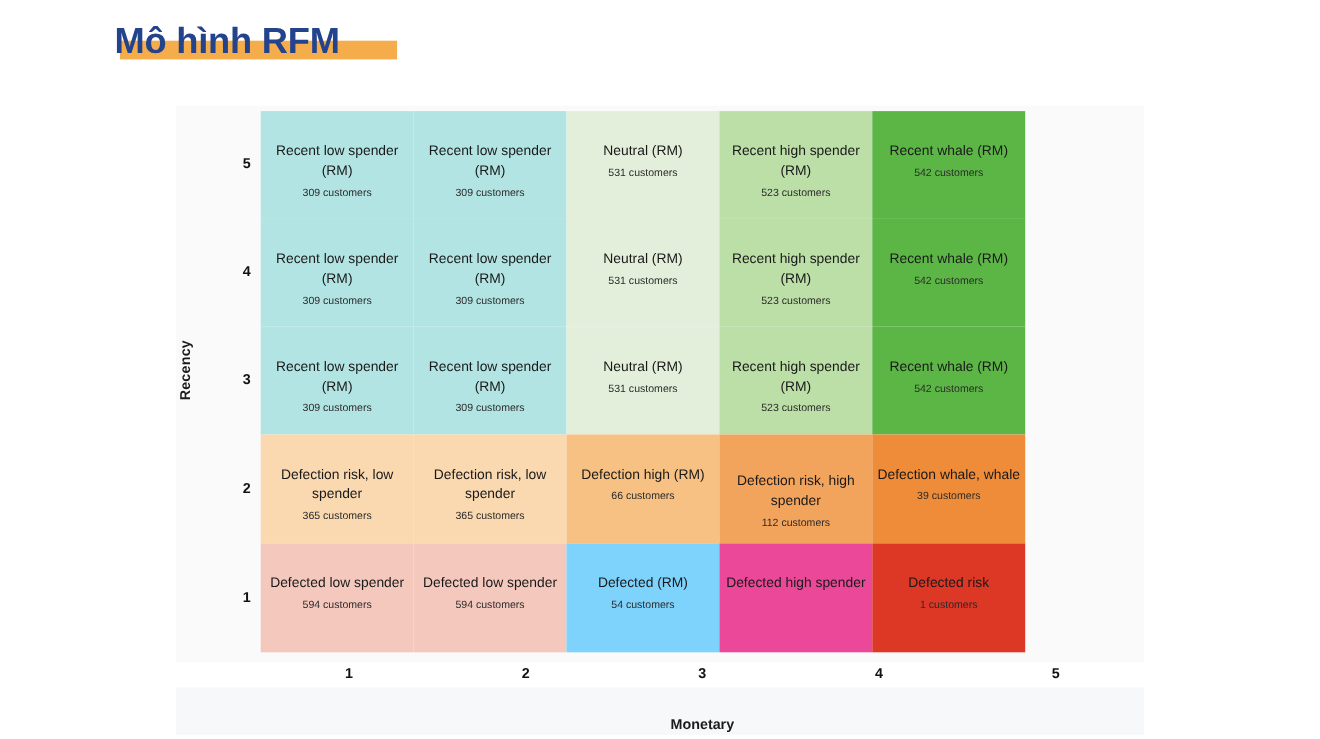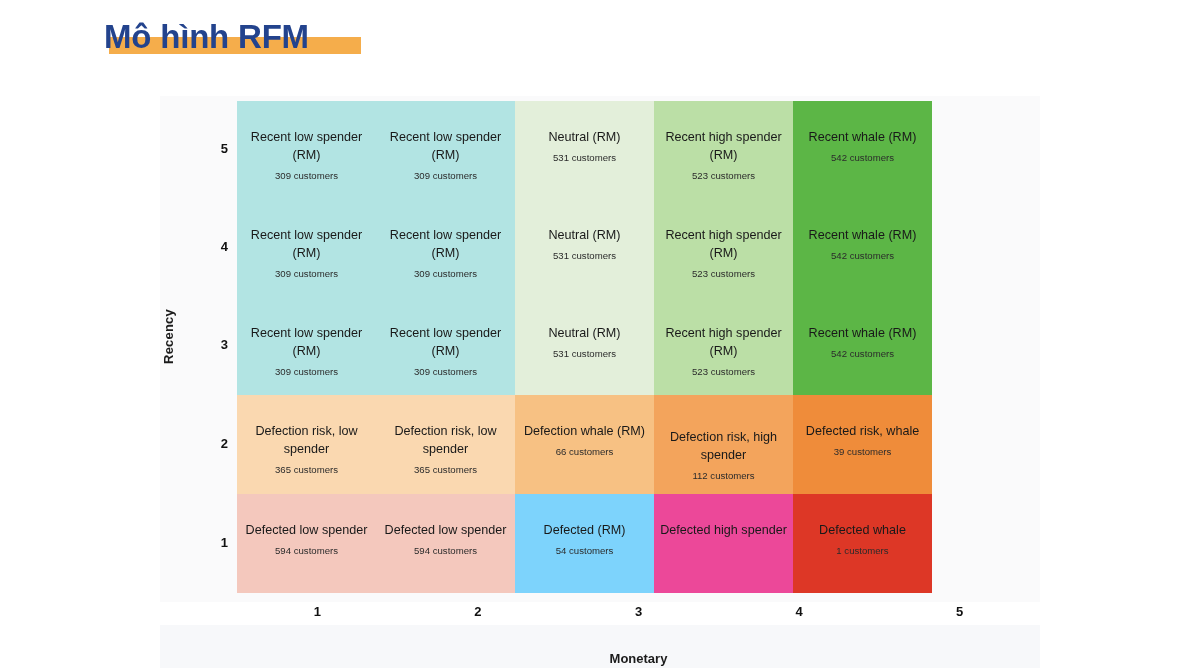--- a/index.html
+++ b/index.html
@@ -221,50 +221,50 @@
       <div class="grid-row r-band">
         <div class="cell c1" style="background: rgb(250, 216, 176);">
           <div class="cell-title">Defection risk, low spender</div>
           <div class="cell-count">365 customers</div>
         </div>
         <div class="cell c2" style="background: rgb(250, 216, 176);">
           <div class="cell-title">Defection risk, low spender</div>
           <div class="cell-count">365 customers</div>
         </div>
         <div class="cell c3" style="background: rgb(247, 193, 131);">
-          <div class="cell-title">Defection whale (RM)</div>
+          <div class="cell-title">Defection high (RM)</div>
           <div class="cell-count">66 customers</div>
         </div>
         <div class="cell c4 two-line" style="background: rgb(243, 164, 92);">
           <div class="cell-title">Defection risk, high spender</div>
           <div class="cell-count">112 customers</div>
         </div>
         <div class="cell c5" style="background: rgb(239, 140, 58);">
-          <div class="cell-title">Defected risk, whale</div>
+          <div class="cell-title">Defection whale, whale</div>
           <div class="cell-count">39 customers</div>
         </div>
       </div>
       <div class="grid-row r-band">
         <div class="cell c1" style="background: rgb(244, 200, 189);">
           <div class="cell-title">Defected low spender</div>
           <div class="cell-count">594 customers</div>
         </div>
         <div class="cell c2" style="background: rgb(244, 200, 189);">
           <div class="cell-title">Defected low spender</div>
           <div class="cell-count">594 customers</div>
         </div>
         <div class="cell c3" style="background: #7dd3fc;">
           <div class="cell-title">Defected (RM)</div>
           <div class="cell-count">54 customers</div>
         </div>
         <div class="cell c4" style="background: #ec4899;">
           <div class="cell-title">Defected high spender</div>
         </div>
         <div class="cell c5" style="background: rgb(221, 55, 38);">
-          <div class="cell-title">Defected whale</div>
+          <div class="cell-title">Defected risk</div>
           <div class="cell-count">1 customers</div>
         </div>
       </div>
     </div>
   <div id="xticks">
       <div class="xtick" style="left: 117.3px;">1</div>
       <div class="xtick" style="left: 277.9px;">2</div>
       <div class="xtick" style="left: 438.5px;">3</div>
       <div class="xtick" style="left: 599.1px;">4</div>
       <div class="xtick" style="left: 759.7px;">5</div>

